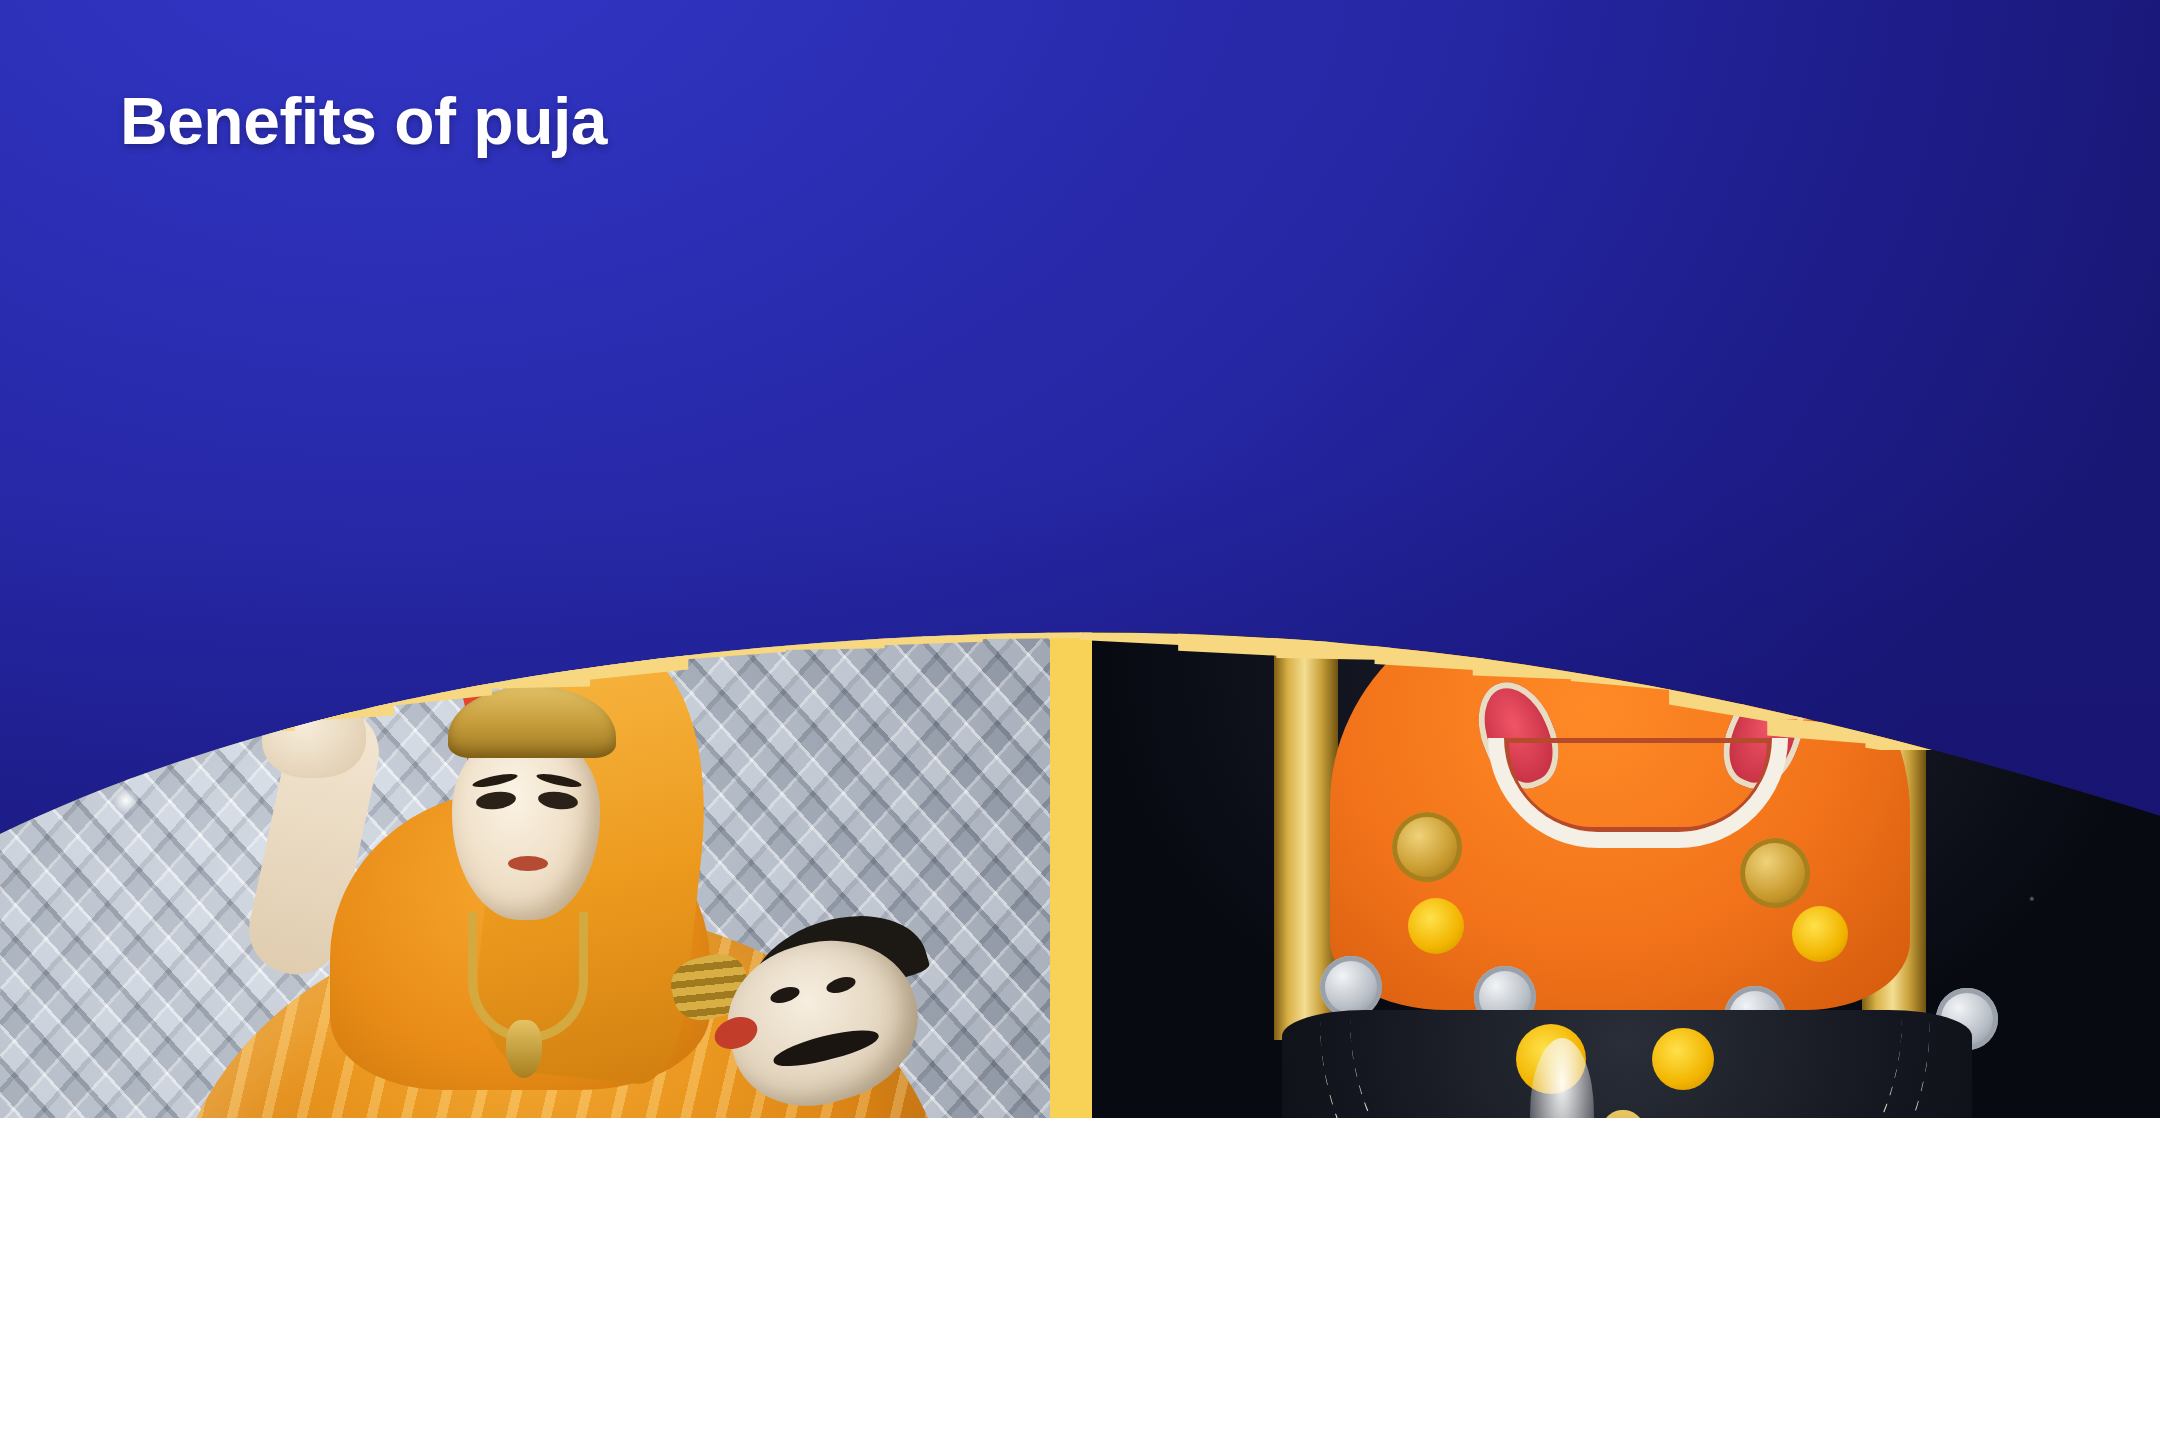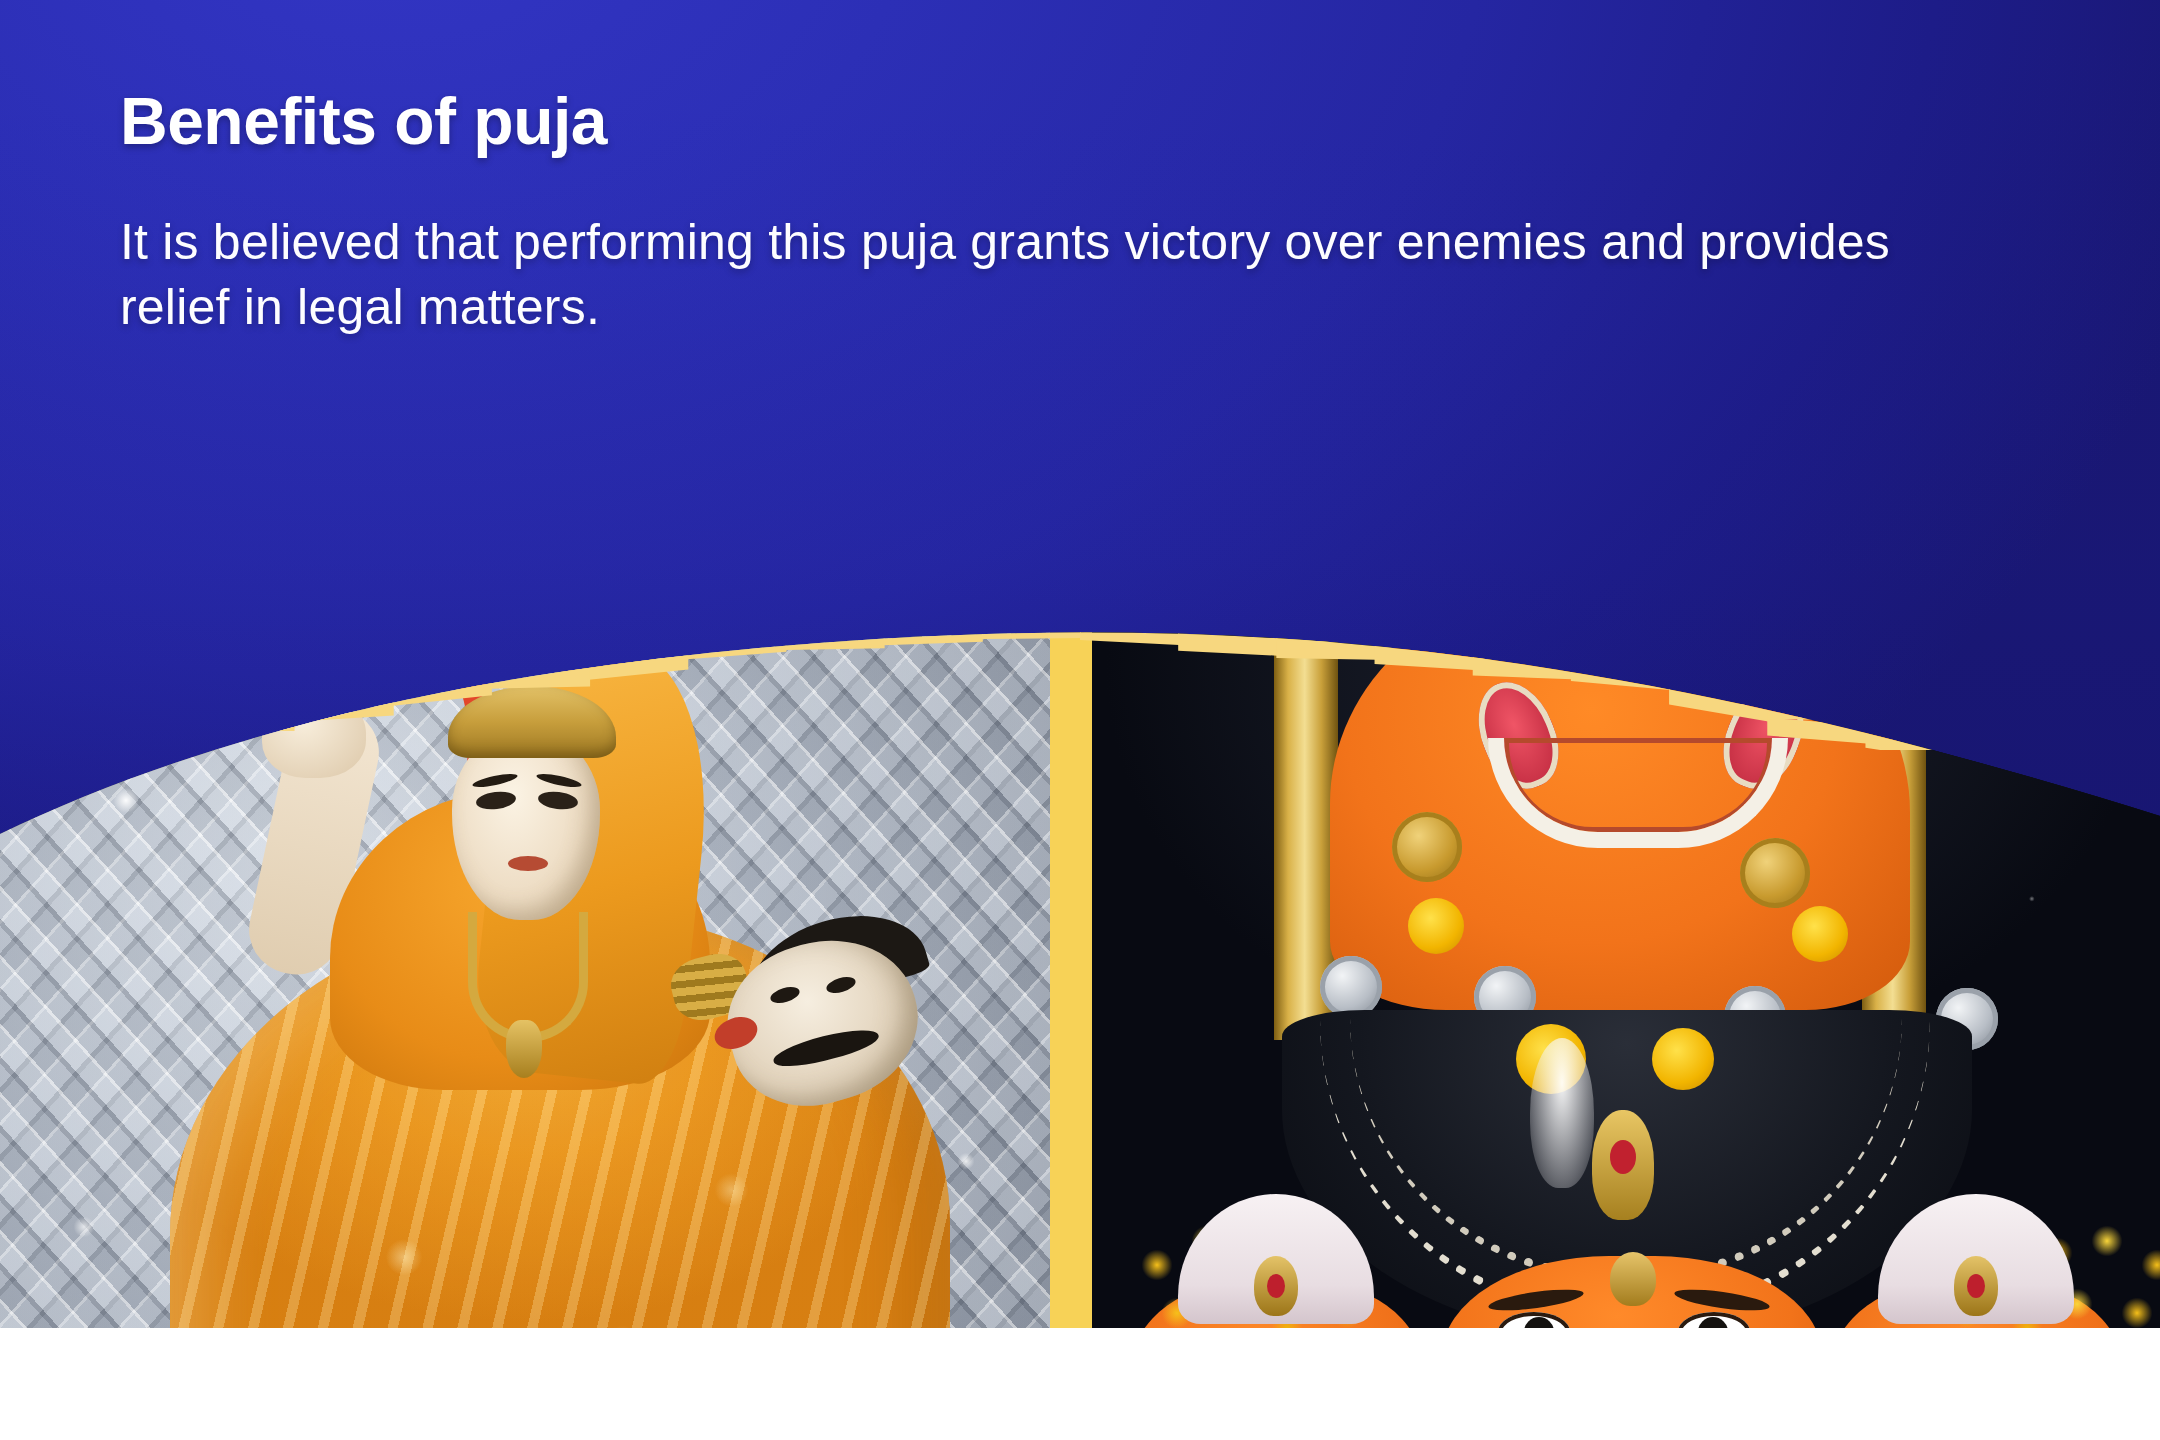--- a/index.html
+++ b/index.html
@@ -4,21 +4,21 @@
 <title>Benefits of puja</title>
 <style>
   * { margin:0; padding:0; box-sizing:border-box; }
   html, body {
     width:2160px; height:1440px;
     overflow:hidden;
     font-family:"Liberation Sans", sans-serif;
   }
   #slide {
     position:relative;
-    width:2160px; height:1328px;
+    width:2160px; height:1118px;
     overflow:hidden;
     background:
       radial-gradient(ellipse 1900px 1400px at 18% -10%, #3336C6 0%, #2C2FB6 28%, #2526A2 58%, #1D1C88 82%, #191773 100%);
   }
   
   #bg-overlay {
     position:absolute; inset:0;
     background:linear-gradient(to bottom,
       rgba(45,48,200,0.00) 0%,
       rgba(30,30,150,0.05) 42%,
@@ -432,21 +432,20 @@
 </style>
 </head>
 <body>
 
 <div id="slide">
 
   <div id="bg-overlay"></div>
 
   <div id="text-block">
     <div id="page-title">Benefits of puja</div>
-    <div id="page-subtitle">It is believed that performing this puja grants victory over enemies and provides relief in legal matters.</div>
   </div>
 
   <div id="photo-band">
     <div id="band-clip">
 
       <div id="photos">
 
         <div class="photo" id="photo-left">
           <div class="foil"></div>
           <div class="foil-sparkle"></div>

